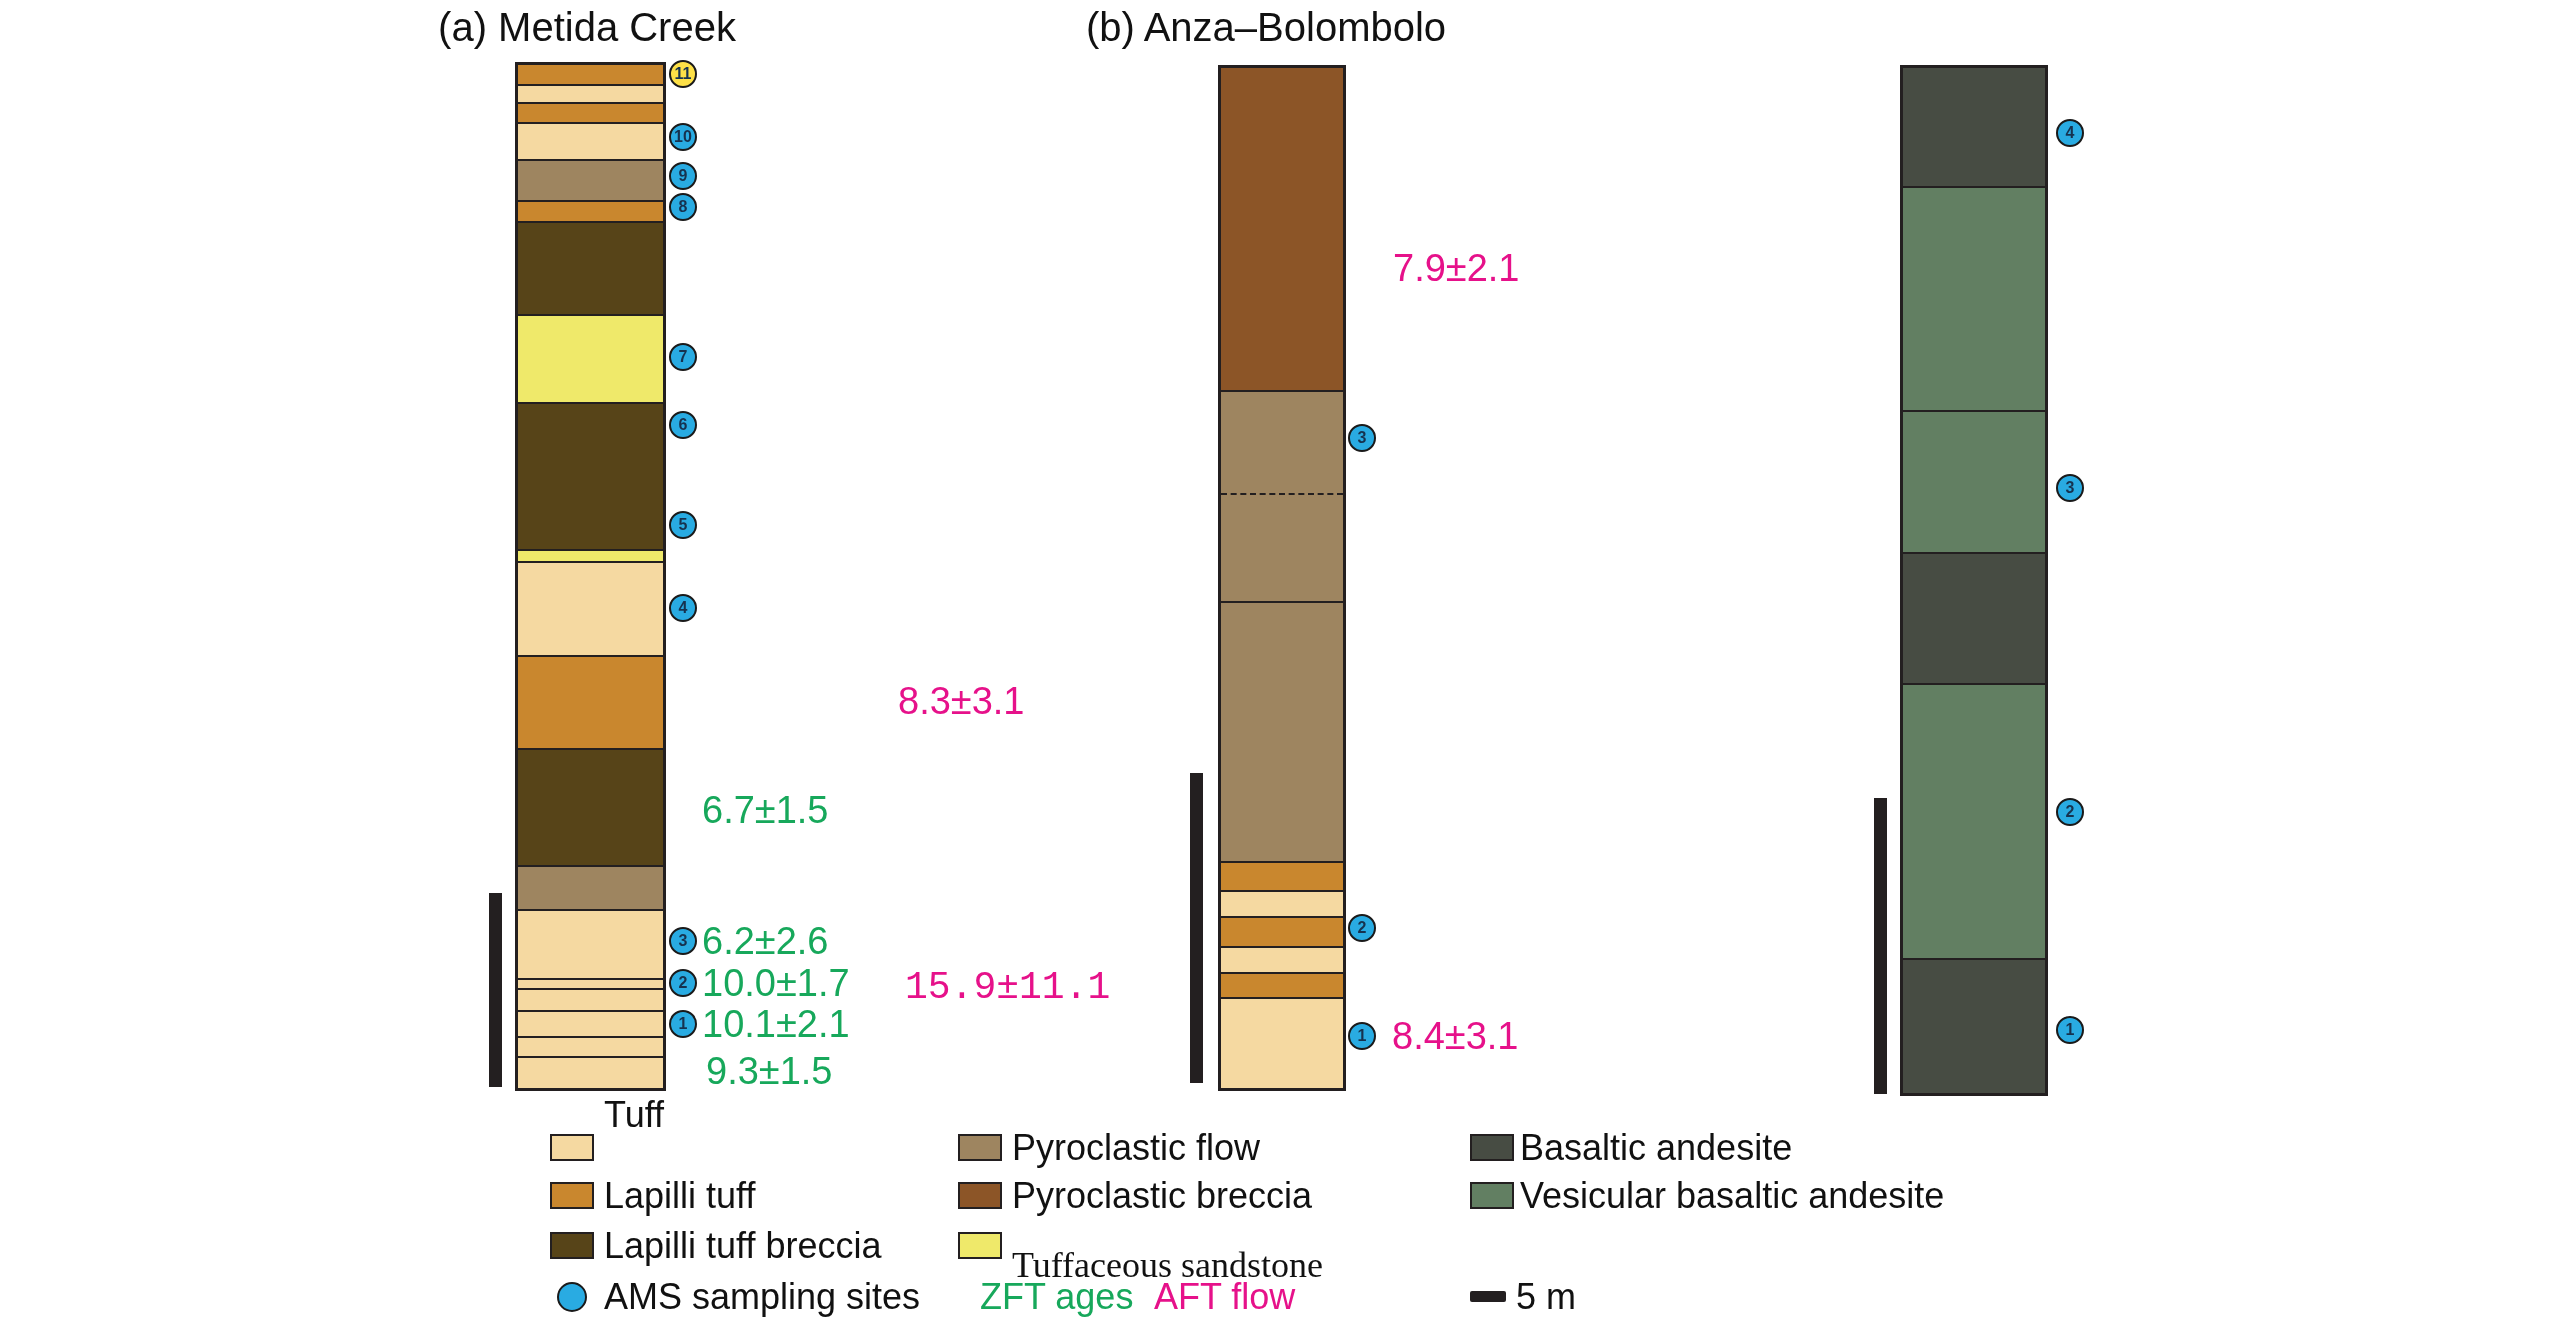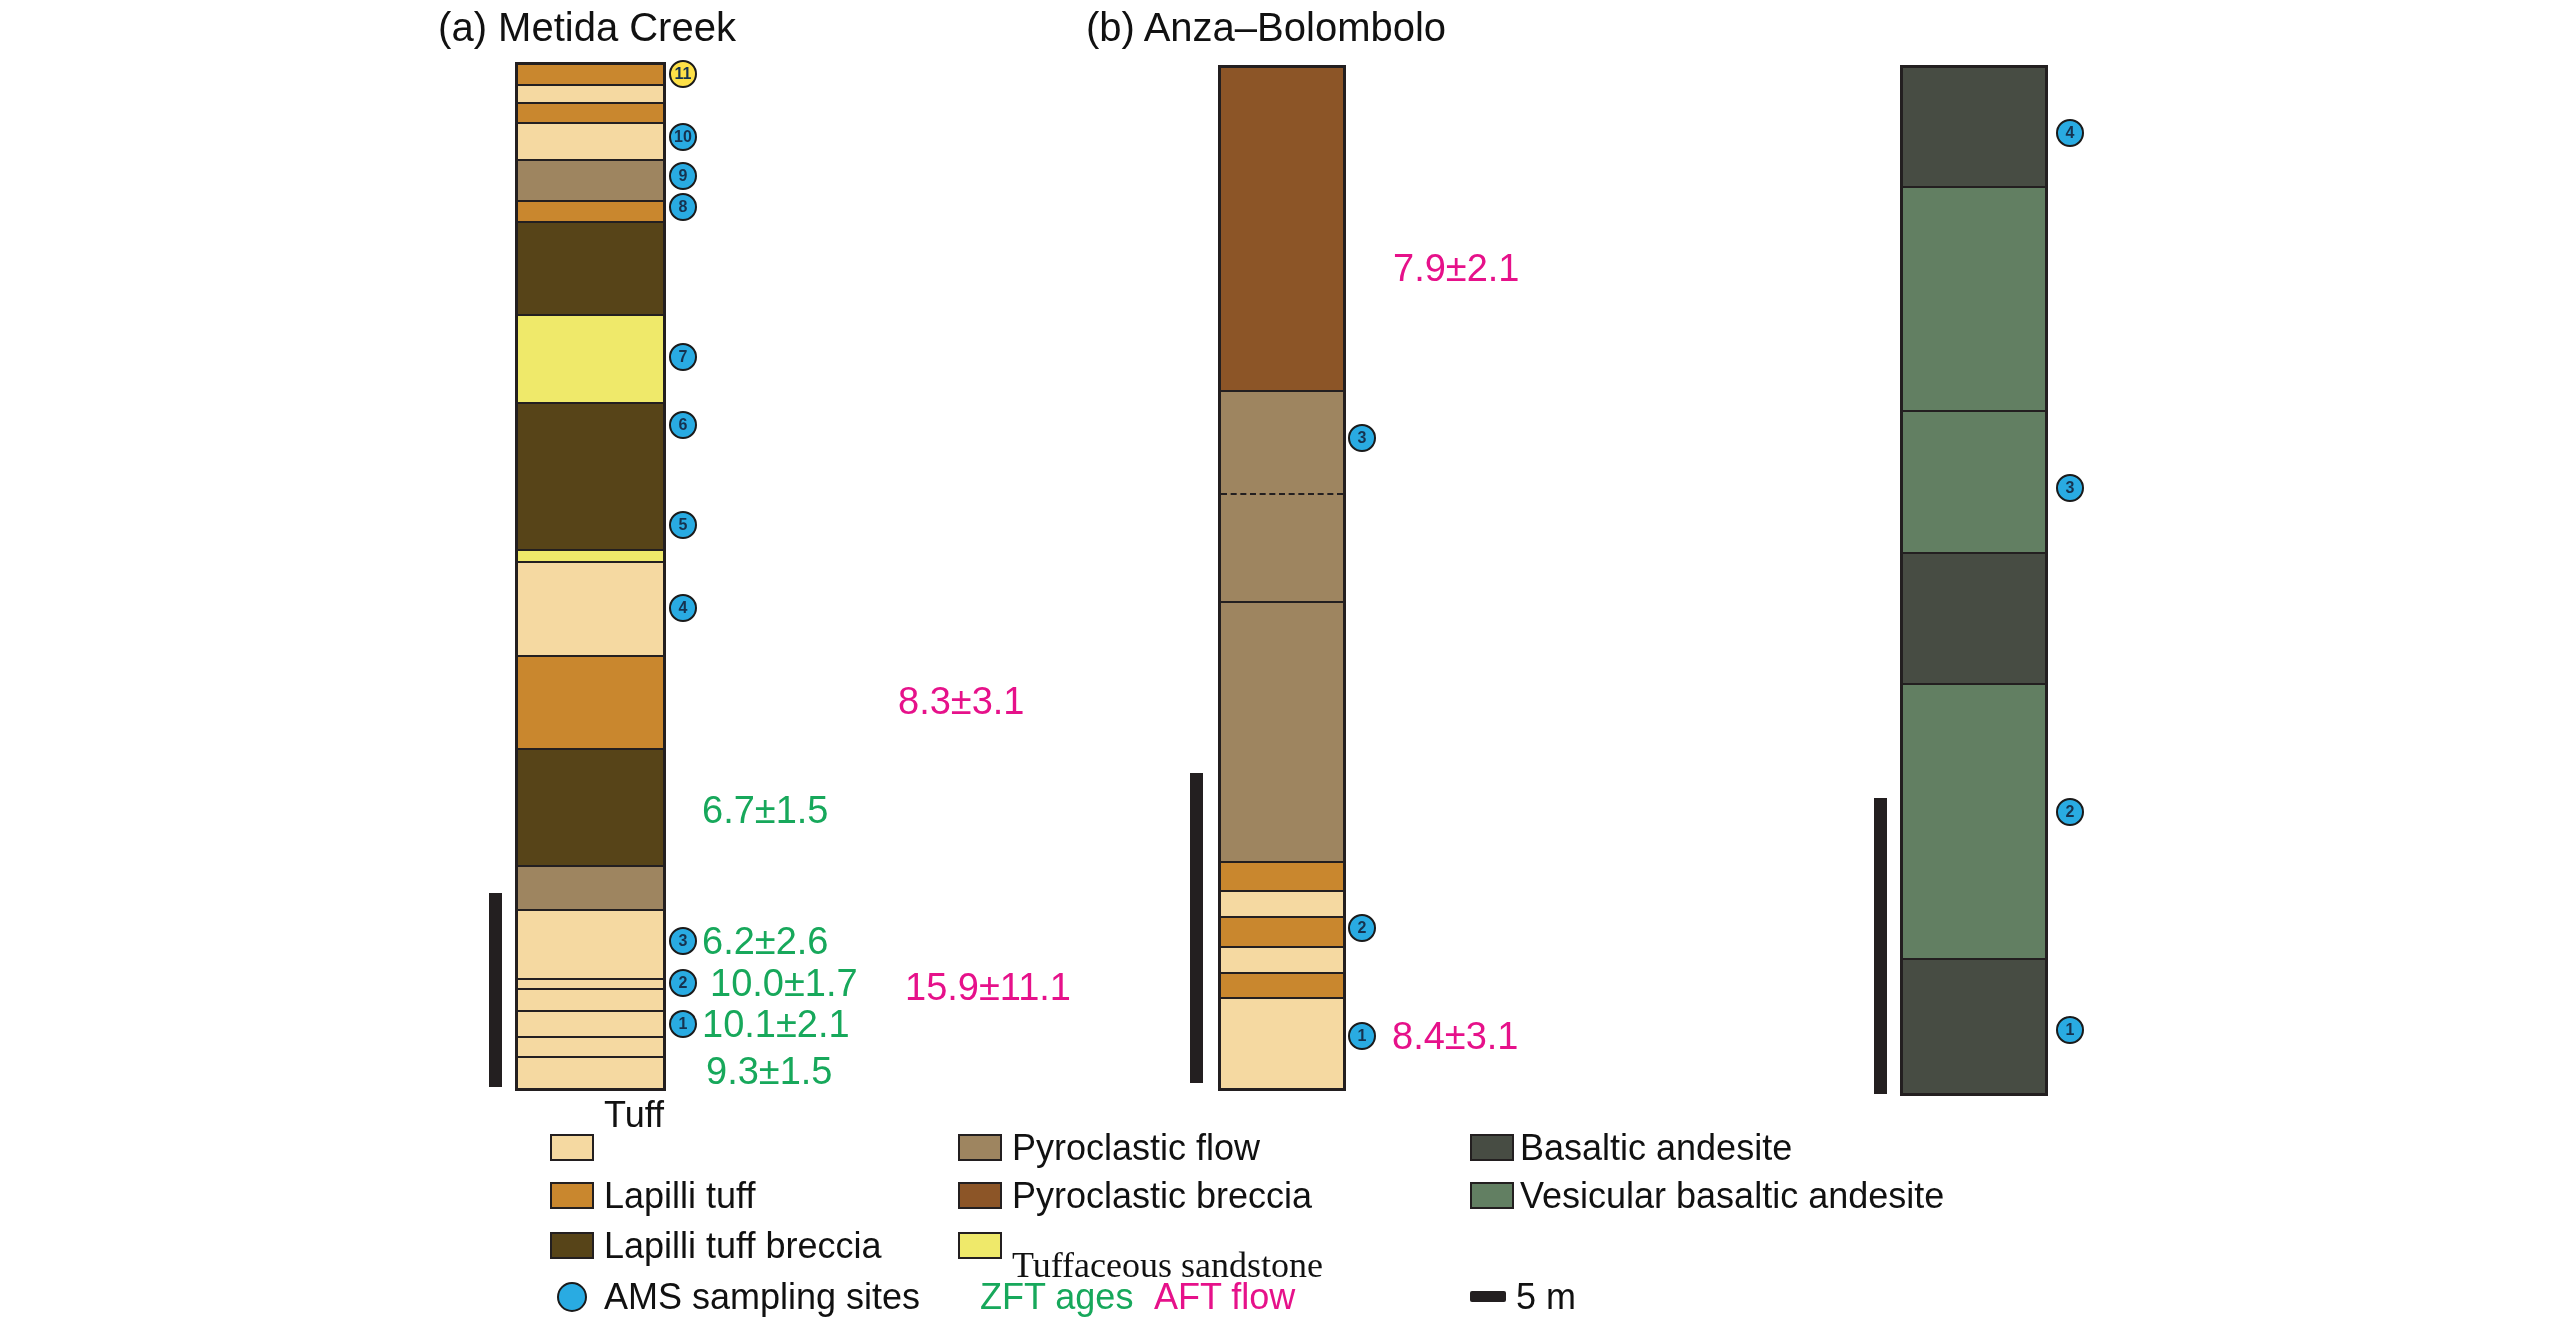--- a/index.html
+++ b/index.html
@@ -89,25 +89,25 @@
         <span>3</span>
       </div>
       <div class="site" style="left: 669px; top: 969px; background: rgb(41, 171, 226);">
         <span>2</span>
       </div>
       <div class="site" style="left: 669px; top: 1010px; background: rgb(41, 171, 226);">
         <span>1</span>
       </div>
       <div class="age" style="left: 702px; top: 810px; color: rgb(23, 168, 91);">6.7±1.5</div>
       <div class="age" style="left: 702px; top: 941px; color: rgb(23, 168, 91);">6.2±2.6</div>
-      <div class="age" style="left: 702px; top: 983px; color: rgb(23, 168, 91); margin-left: 8px;">10.0±1.7</div>
+      <div class="age" style="left: 702px; top: 983px; color: rgb(23, 168, 91);">10.0±1.7</div>
       <div class="age" style="left: 702px; top: 1024px; color: rgb(23, 168, 91);">10.1±2.1</div>
       <div class="age" style="left: 706px; top: 1071px; color: rgb(23, 168, 91);">9.3±1.5</div>
       <div class="age" style="left: 898px; top: 701px; color: rgb(230, 17, 138); text-align: center;">8.3±3.1</div>
-      <div class="age" style="left: 905px; top: 987px; color: rgb(230, 17, 138);">15.9±11.1</div>
+      <div class="age" style="left: 905px; top: 987px; color: rgb(230, 17, 138); font-family: Liberation Mono, monospace;">15.9±11.1</div>
       <div class="vbar" style="left: 489px; top: 893px; width: 13px; height: 194px;"></div>
       <div class="strat-col" style="left: 1218px; top: 65px; width: 122px; height: 1020px;">
         <div class="bed" style="top: 0px; height: 322px; background: rgb(140, 85, 39);"></div>
         <div class="bed" style="top: 322px; height: 103px; background: rgb(158, 133, 96); border-top: 2px solid rgb(35, 31, 32);"></div>
         <div class="bed" style="top: 425px; height: 108px; background: rgb(158, 133, 96); border-top: 2px dashed rgb(35, 31, 32);"></div>
         <div class="bed" style="top: 533px; height: 260px; background: rgb(158, 133, 96); border-top: 2px solid rgb(35, 31, 32);"></div>
         <div class="bed" style="top: 793px; height: 29px; background: rgb(201, 135, 46); border-top: 2px solid rgb(35, 31, 32);"></div>
         <div class="bed" style="top: 822px; height: 26px; background: rgb(245, 217, 161); border-top: 2px solid rgb(35, 31, 32);"></div>
         <div class="bed" style="top: 848px; height: 30px; background: rgb(201, 135, 46); border-top: 2px solid rgb(35, 31, 32);"></div>
         <div class="bed" style="top: 878px; height: 26px; background: rgb(245, 217, 161); border-top: 2px solid rgb(35, 31, 32);"></div>

